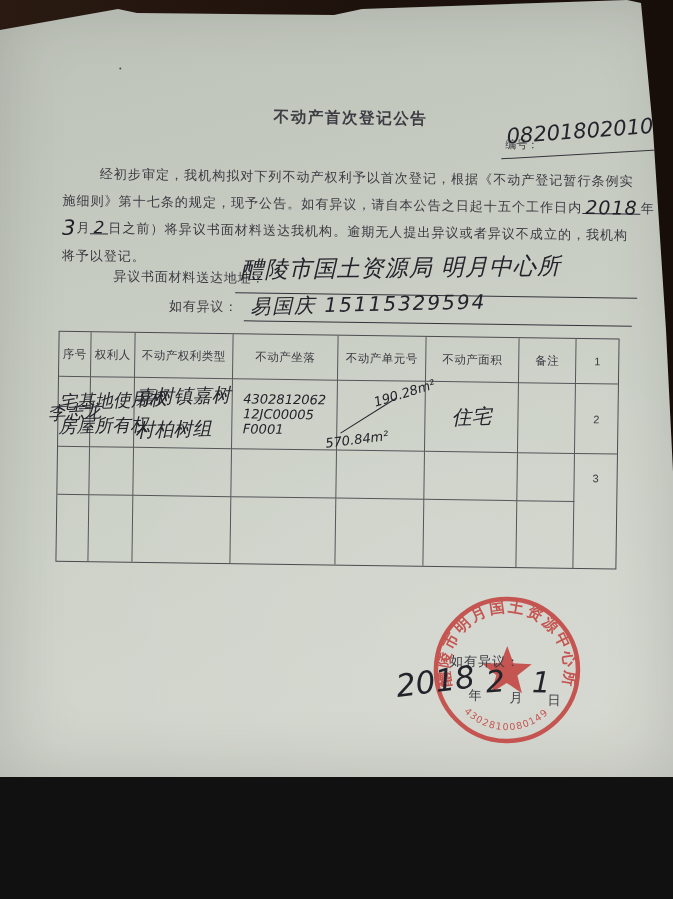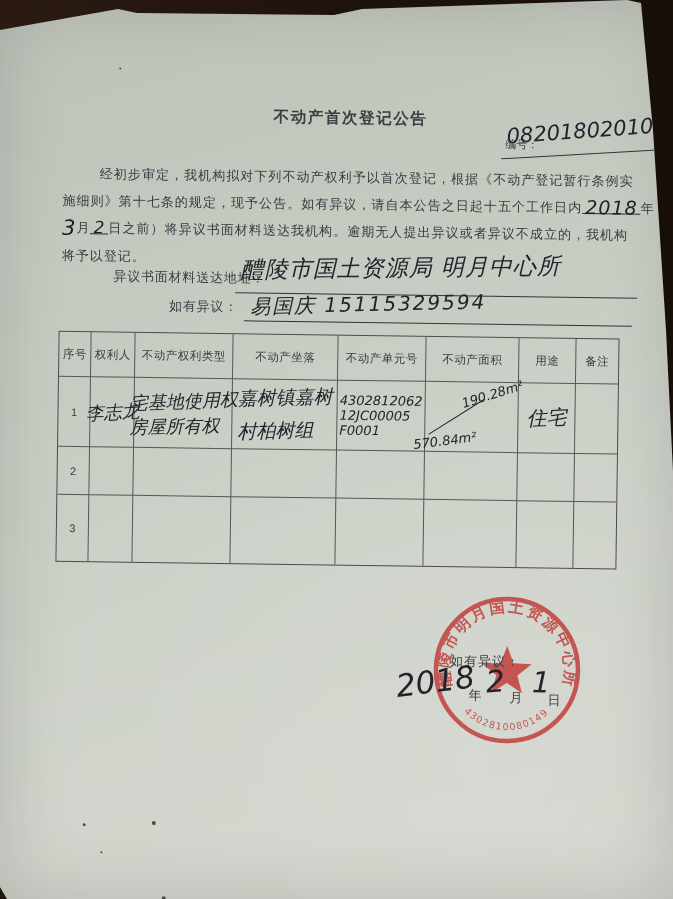--- a/index.html
+++ b/index.html
@@ -1,16 +1,16 @@
 <!DOCTYPE html>
 <html><head>
 <meta charset="utf-8">
 <style>
   html,body{margin:0;padding:0;background:#111;}
-  .scene{position:relative;width:673px;height:899px;overflow:hidden;
+  .scene{position:relative;width:673px;height:777px;overflow:hidden;
          background:linear-gradient(100deg,#2a1a12 0%,#1e120c 45%,#150c08 100%);
          font-family:"Liberation Sans",sans-serif;}
   .paper{position:absolute;inset:0;
          clip-path:polygon(0 30px,118px 9px,137px 13px,334px 15px,362px 9px,627px 0,641px 3px,653px 130px,666px 330px,673px 472px,673px 899px,7px 899px,0 887px);
          background:
            radial-gradient(120% 90% at 70% 85%, rgba(255,255,255,.10), rgba(0,0,0,0) 60%),
            linear-gradient(165deg,#bdc2b9 0%,#c7ccc3 35%,#cdd2c9 60%,#d4d6ce 100%);
          box-shadow:inset 0 0 70px rgba(0,0,0,.14);}
   .content{position:absolute;inset:0;transform:rotate(0.8deg);transform-origin:80px 90px;color:#3a3a40;}
   .abs{position:absolute;white-space:nowrap;}
@@ -82,21 +82,20 @@
       <div class="uline" style="left:247px;top:318px;width:388px;"></div>
 
       <div class="tbl">
 
         <div class="cell th">序号</div>
         <div class="cell th">权利人</div>
         <div class="cell th">不动产权利类型</div>
         <div class="cell th">不动产坐落</div>
         <div class="cell th">不动产单元号</div>
         <div class="cell th">不动产面积</div>
-        <div class="cell th">用途</div>
         <div class="cell th">备注</div>
 
         <div class="cell seq">1</div>
         <div class="cell">
           <span class="hw hw-big nowrap" style="transform:rotate(-4deg);">李志龙</span>
         </div>
         <div class="cell">
           <div style="text-align:left;">
             <div class="hw hw-big nowrap" style="transform:rotate(-3deg);">宅基地使用权</div>
             <div class="hw hw-big nowrap" style="transform:rotate(-2deg);margin-top:6px;">房屋所有权</div>

